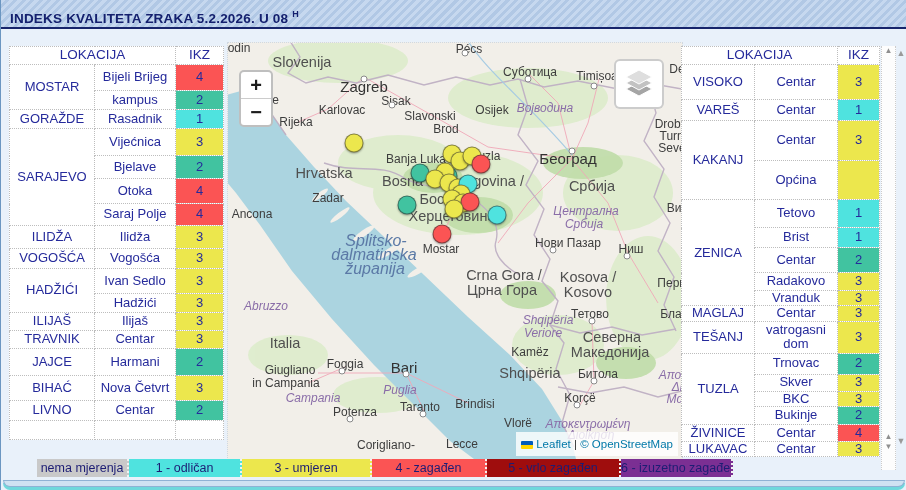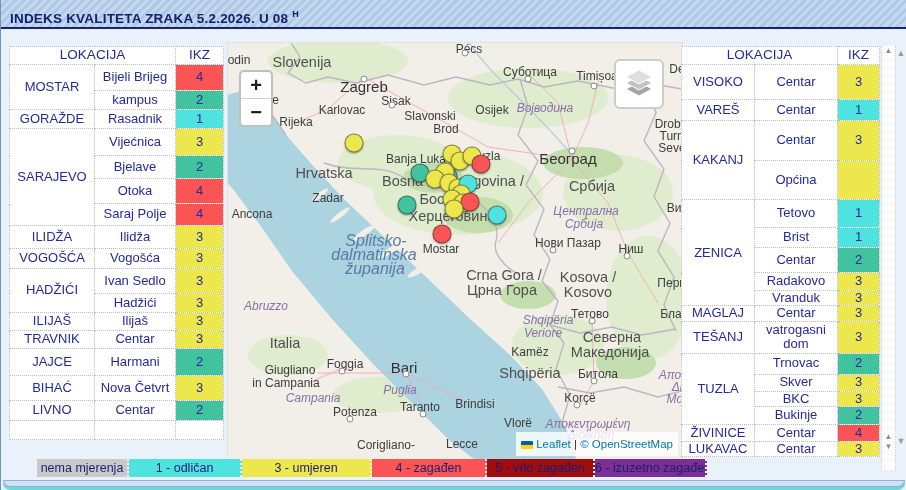--- a/index.html
+++ b/index.html
@@ -203,21 +203,21 @@
         <path d="M292,36 L300,64 L290,92 L310,118 L298,142 L316,166 L306,192 L322,216 L314,238 L330,258 L322,282 L336,300 L328,326 L342,352 L334,380 L346,404"></path>
         <path d="M420,40 L428,70 L416,98 L436,126 L426,154 L442,180 L430,208 L446,234 L436,262 L448,288"></path>
         <path d="M322,282 L352,290 L384,284 L414,292 L448,286"></path>
         <path d="M330,344 L362,350 L396,344 L430,354 L454,348"></path>
         <path d="M20,46 L36,60 L58,92"></path>
       </g>
       <path d="M240,-2 C260,30 300,60 344,112" stroke="#a6cbe3" stroke-width="1.2" fill="none"></path>
     </svg>
 
     <div id="map-labels">
-        <span class="lbl city" style="left: 11px; top: 5px; margin-top: 12px;">odin</span>
+        <span class="lbl city" style="left: 11px; top: 5px;">odin</span>
         <span class="lbl country" style="left: 74px; top: 19px;">Slovenija</span>
         <span class="lbl city-lg" style="left: 136px; top: 43px; text-align: center;">Zagreb</span>
         <span class="lbl city" style="left: 241px; top: 6px;">Pécs</span>
         <span class="lbl city" style="left: 302px; top: 29px;">Суботица</span>
         <span class="lbl city" style="left: 371px; top: 33px;">Timișoar</span>
         <span class="lbl city" style="left: 449px; top: 26px;">De</span>
         <span class="lbl city" style="left: 46px; top: 57px;">te</span>
         <span class="lbl city" style="left: 114px; top: 67px;">Karlovac</span>
         <span class="lbl city" style="left: 168px; top: 58px;">Sisak</span>
         <span class="lbl city" style="left: 68px; top: 79px;">Rijeka</span>
@@ -443,18 +443,18 @@
     <span>▲</span>
     <span class="push"></span>
     <span>▼</span>
   </div>
 
   <div class="legend" id="legend">
       <div class="cell" style="width: 92px; background: rgb(201, 201, 201);">nema mjerenja</div>
       <div class="cell" style="width: 113px; background: rgb(79, 227, 223);">1 - odličan</div>
       <div class="cell" style="width: 130px; background: rgb(236, 231, 77);">3 - umjeren</div>
       <div class="cell" style="width: 115px; background: rgb(251, 84, 84);">4 - zagađen</div>
-      <div class="cell" style="width: 108px; background: rgb(159, 13, 13);">5 - vrlo zagađen</div>
+      <div class="cell" style="width: 134px; background: rgb(159, 13, 13);">5 - vrlo zagađen</div>
       <div class="cell" style="width: 112px; background: rgb(123, 47, 147);">6 - izuzetno zagađen</div>
     </div>
 
   <div class="bottom-bar"></div>
 </div>
 
 </body></html>

